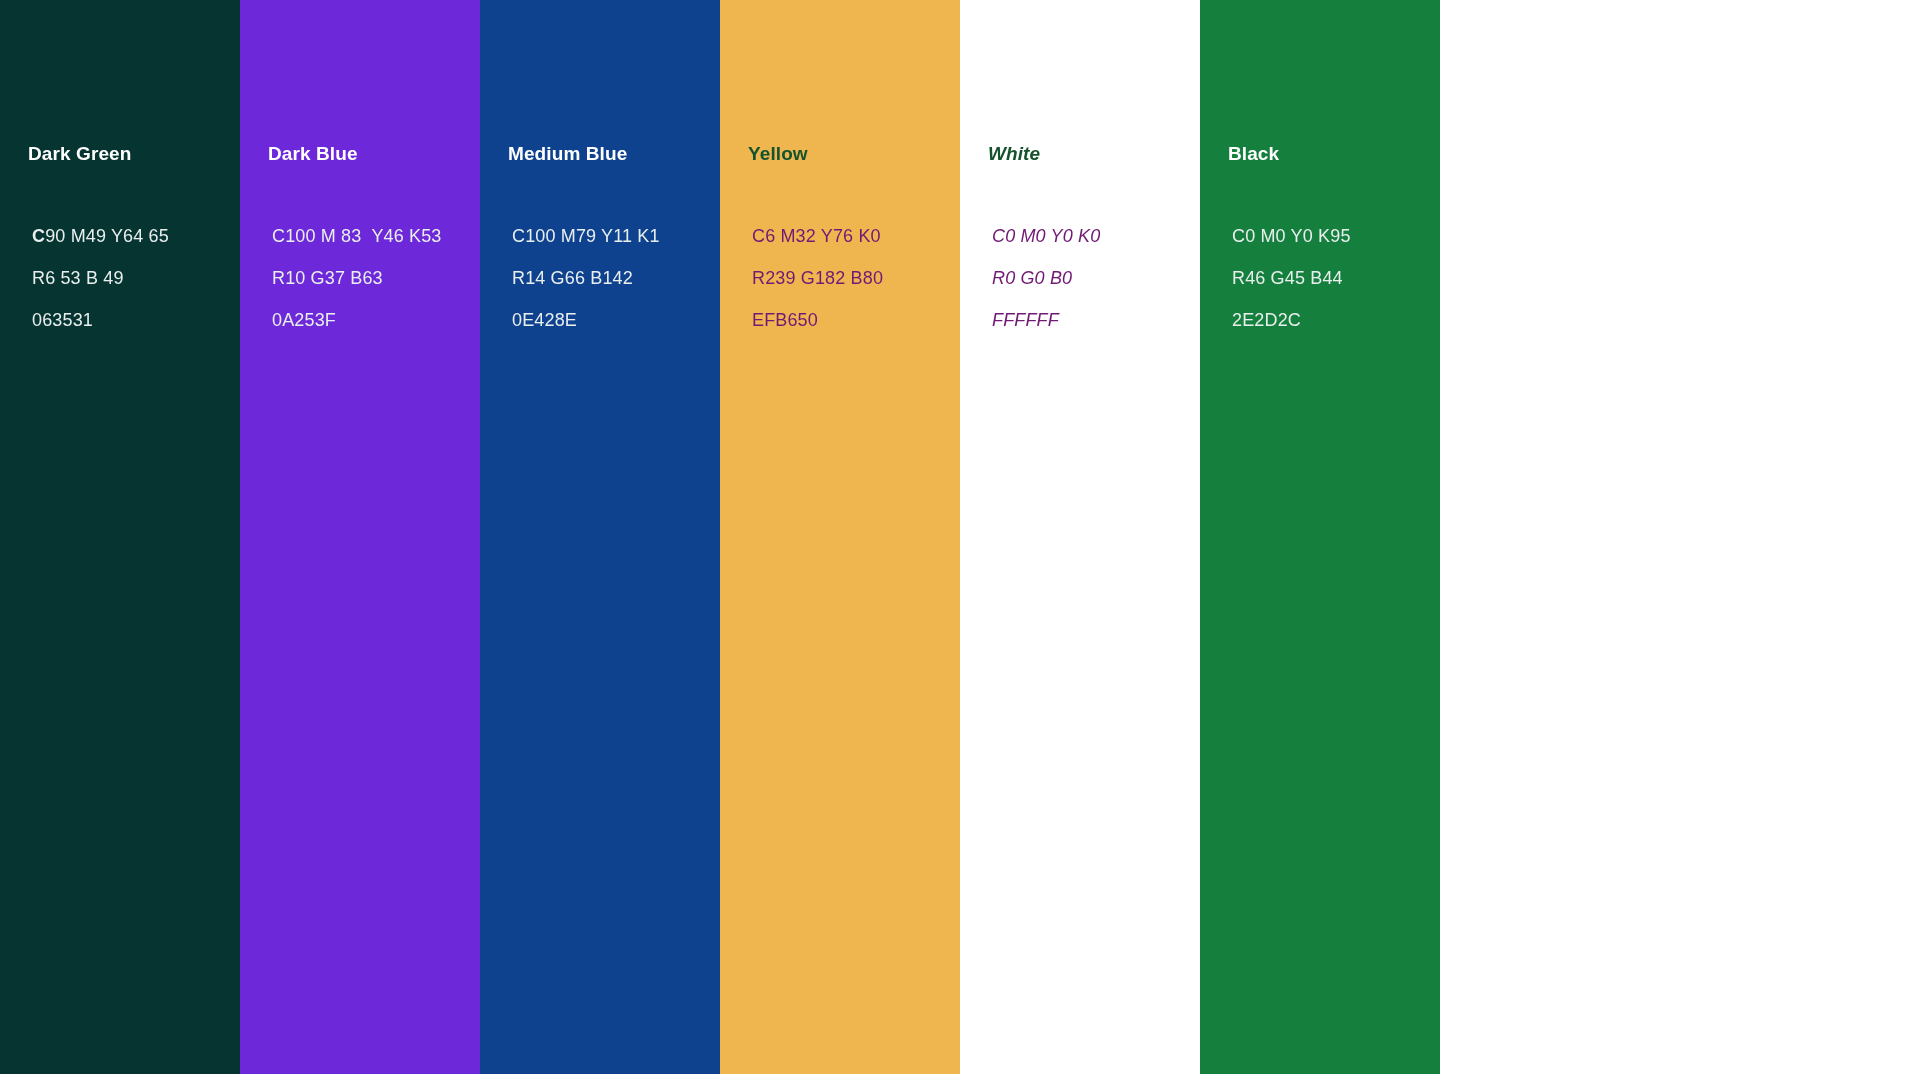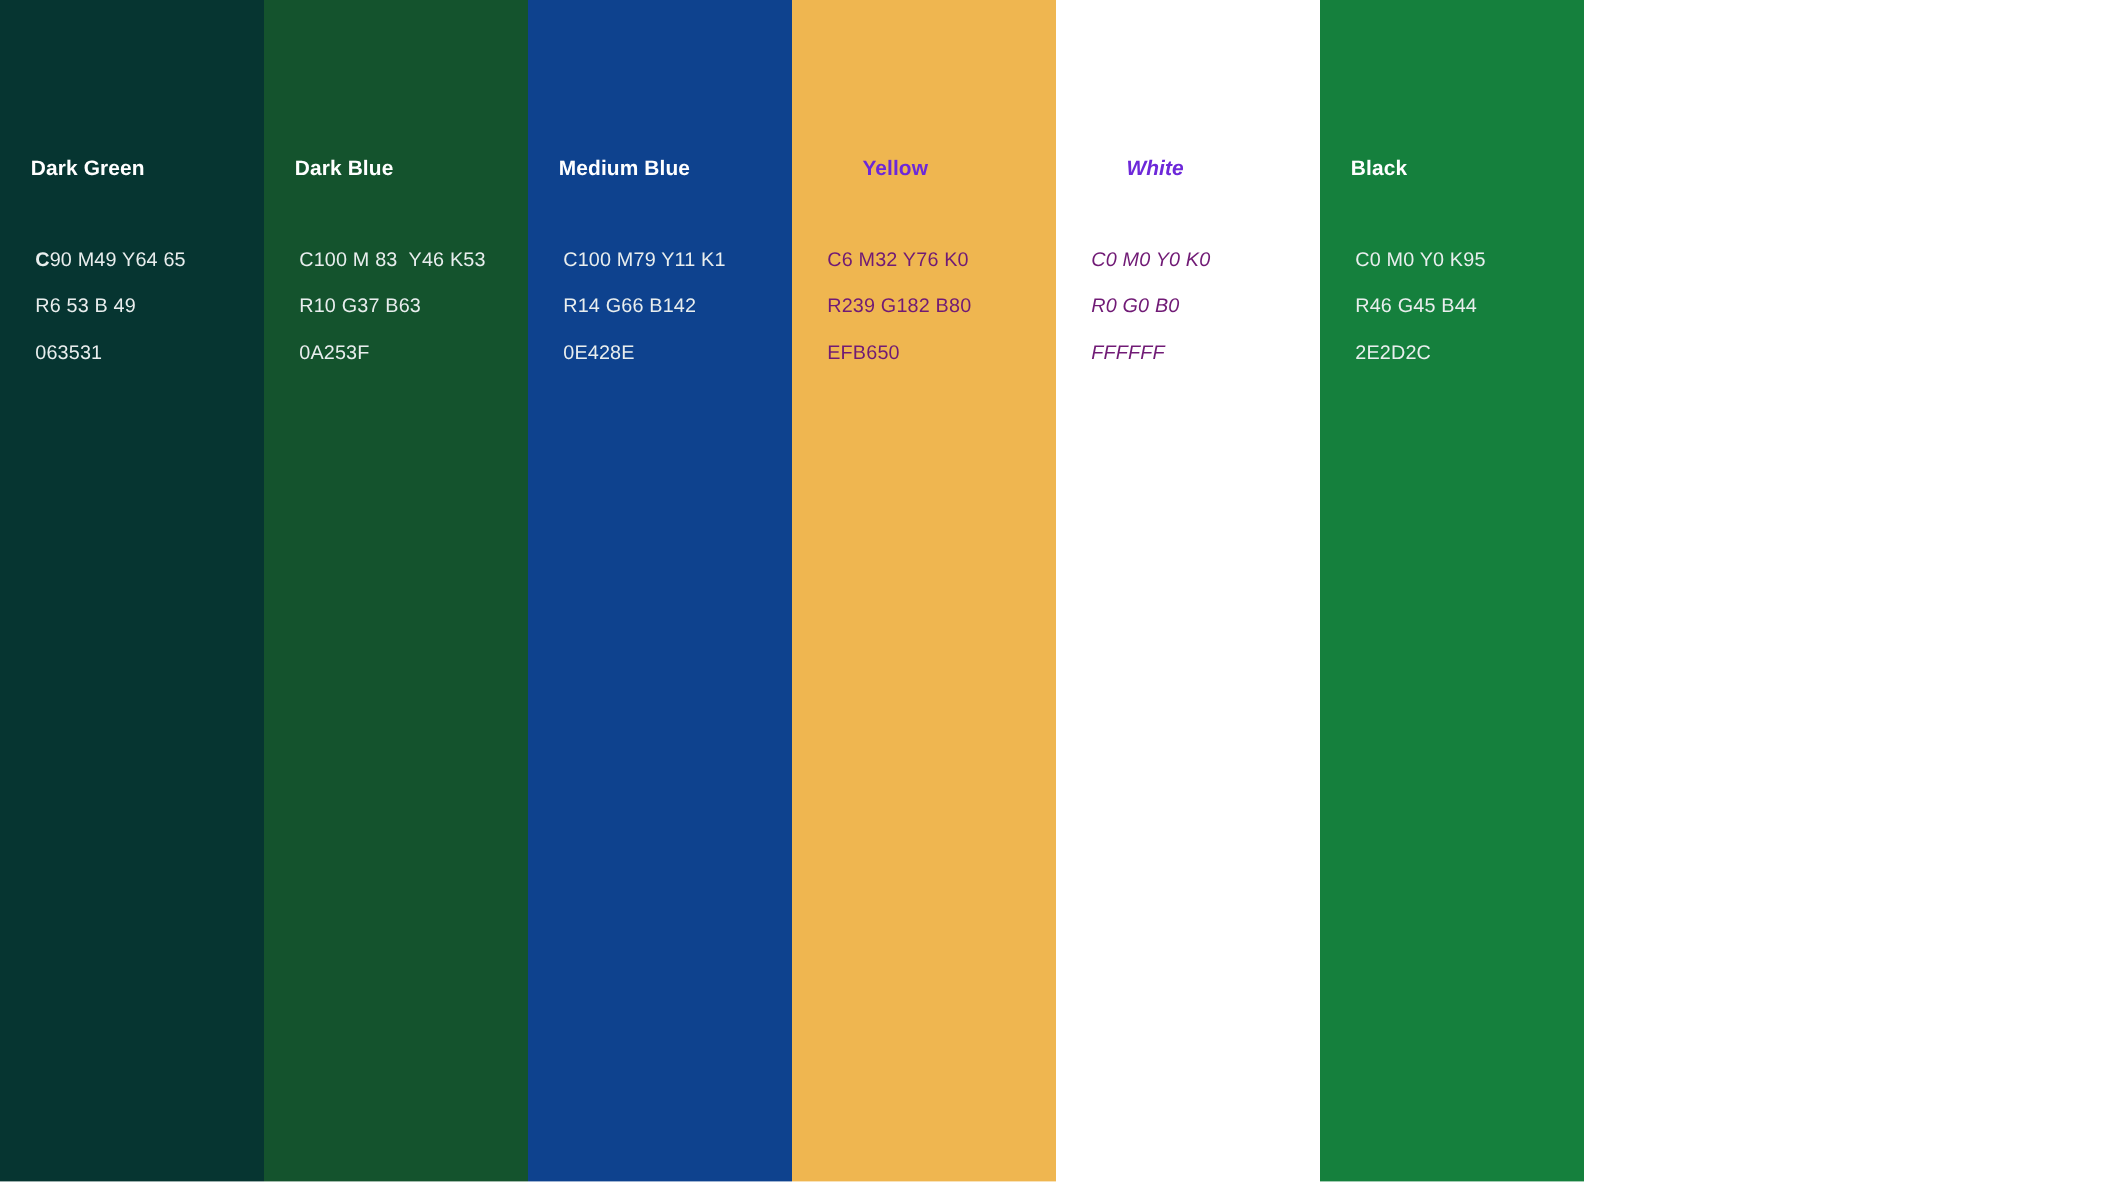--- a/index.html
+++ b/index.html
@@ -64,36 +64,36 @@
   .value-line.rgb    { margin-bottom: 20px; }
   .value-line.hex    { margin-bottom: 0; }
 
   
   .value-line .lead-bold { font-weight: 700; }
 
   
   .tone-light .swatch-name   { color: #FFFFFF; }
   .tone-light .value-line    { color: #E9EEEE; }
 
-  .tone-dark .swatch-name    { color: #6d28d9; margin-left: 36px; }
+  .tone-dark .swatch-name    { color: #14532d; }
   .tone-dark .value-line     { color: #701a75; }
 </style>
 </head>
 <body>
 
 <div id="palette">
     <div class="swatch tone-light" style="background: rgb(6, 53, 49);">
       <div class="swatch-name">Dark Green</div>
       <div class="swatch-values">
         <div class="value-line cmyk"><span class="lead-bold">C</span><span>90 M49 Y64 65</span></div>
         <div class="value-line rgb">R6 53 B 49</div>
         <div class="value-line hex">063531</div>
       </div>
     </div>
-    <div class="swatch tone-light" style="background: #14532d;">
+    <div class="swatch tone-light" style="background: #6d28d9;">
       <div class="swatch-name">Dark Blue</div>
       <div class="swatch-values">
         <div class="value-line cmyk">C100 M 83  Y46 K53</div>
         <div class="value-line rgb">R10 G37 B63</div>
         <div class="value-line hex">0A253F</div>
       </div>
     </div>
     <div class="swatch tone-light" style="background: rgb(14, 66, 142);">
       <div class="swatch-name">Medium Blue</div>
       <div class="swatch-values">

